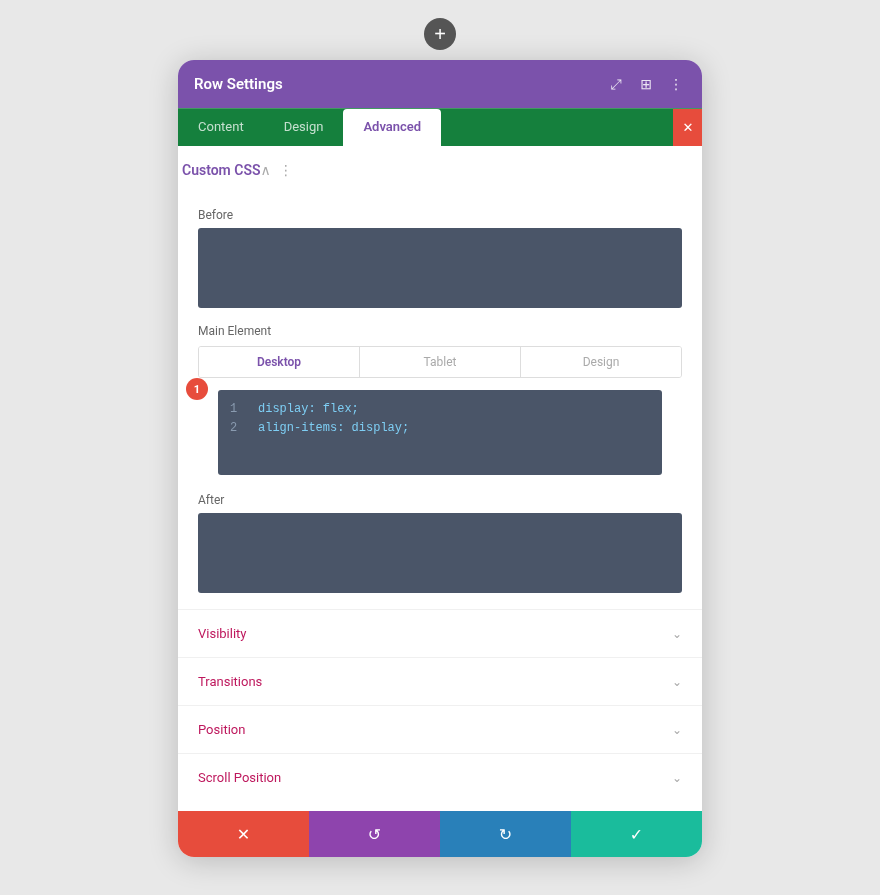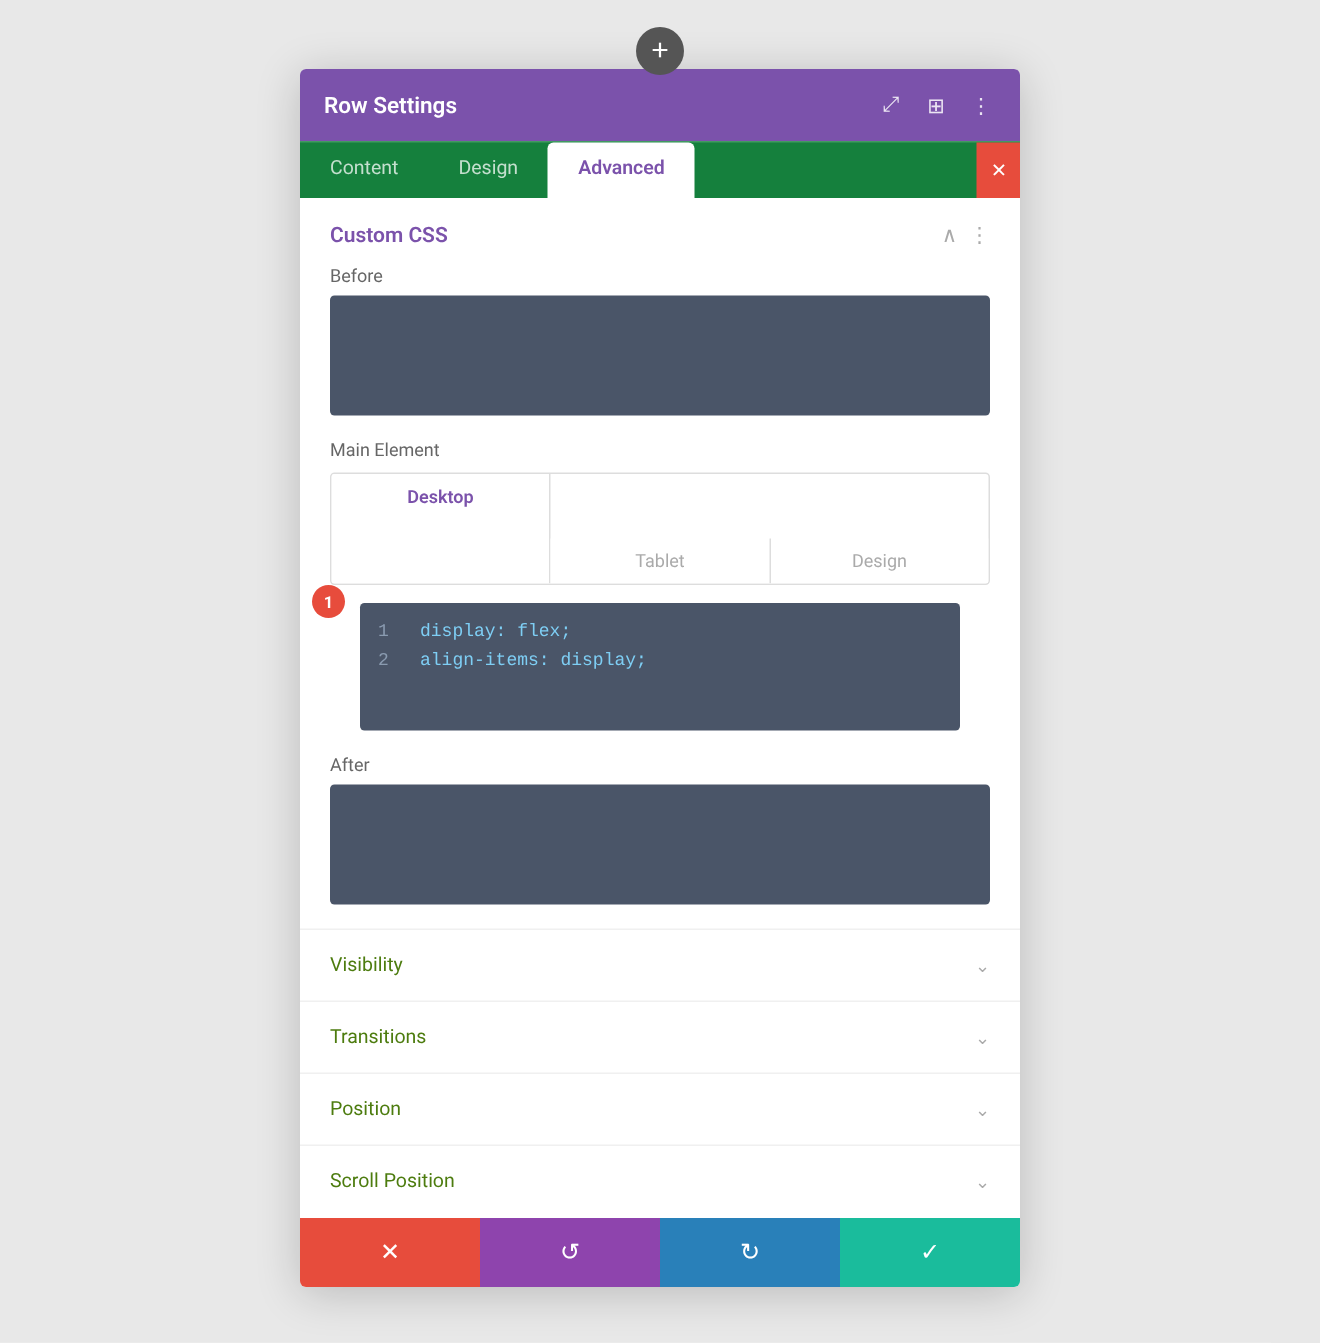--- a/index.html
+++ b/index.html
@@ -42,26 +42,26 @@
       cursor: pointer;
       z-index: 10;
       display: flex;
       align-items: center;
       justify-content: center;
     }
 
     
     .panel {
       position: absolute;
-      top: 46px;
+      top: 60px;
       left: 50%;
       transform: translateX(-50%);
-      width: 480px;
+      width: 524px;
       background: #fff;
-      border-radius: 4px;
+      border-radius: 16px;
       box-shadow: 0 4px 30px rgba(0,0,0,0.2);
       overflow: hidden;
     }
 
     
     .panel-header {
       background: #7b52ab;
       padding: 14px 16px;
       display: flex;
       align-items: center;
@@ -137,22 +137,22 @@
       background: #fff;
       padding: 0;
       max-height: 680px;
       overflow-y: auto;
     }
 
     
     .section-header {
       display: flex;
       align-items: center;
-      justify-content: space-between;
-      padding: 16px 20px 12px;
+      justify-content: flex-start;
+      padding: 16px 4px 12px;
     }
 
     .section-title {
       color: #7b52ab;
       font-size: 14px;
       font-weight: 600;
     }
 
     .section-header-actions {
       display: flex;
@@ -164,20 +164,21 @@
       color: #aaa;
       cursor: pointer;
       font-size: 14px;
     }
 
     
     .field-label {
       color: #666;
       font-size: 12px;
       padding: 0 20px 6px;
+      margin-top: 18px;
     }
 
     .css-textarea {
       margin: 0 20px 16px;
       background: #4a5568;
       border-radius: 3px;
       height: 80px;
       width: calc(100% - 40px);
       display: block;
     }
@@ -214,21 +215,20 @@
     }
 
     .device-tab.active {
       color: #7b52ab;
       font-weight: 600;
       background: #fff;
     }
 
     .device-tab:not(.active) {
       color: #aaa;
-      margin-top: 43px;
     }
 
     
     .code-editor {
       margin: 0 20px 16px;
       background: #4a5568;
       border-radius: 3px;
       padding: 10px 12px;
       position: relative;
       min-height: 85px;
@@ -279,21 +279,21 @@
     .collapsible-section {
       border-top: 1px solid #f0f0f0;
       padding: 16px 20px;
       display: flex;
       align-items: center;
       justify-content: space-between;
       cursor: pointer;
     }
 
     .collapsible-label {
-      color: #4d7c0f;
+      color: #be185d;
       font-size: 13px;
     }
 
     .chevron-icon {
       color: #aaa;
       font-size: 12px;
     }
 
     
     .bottom-toolbar {

